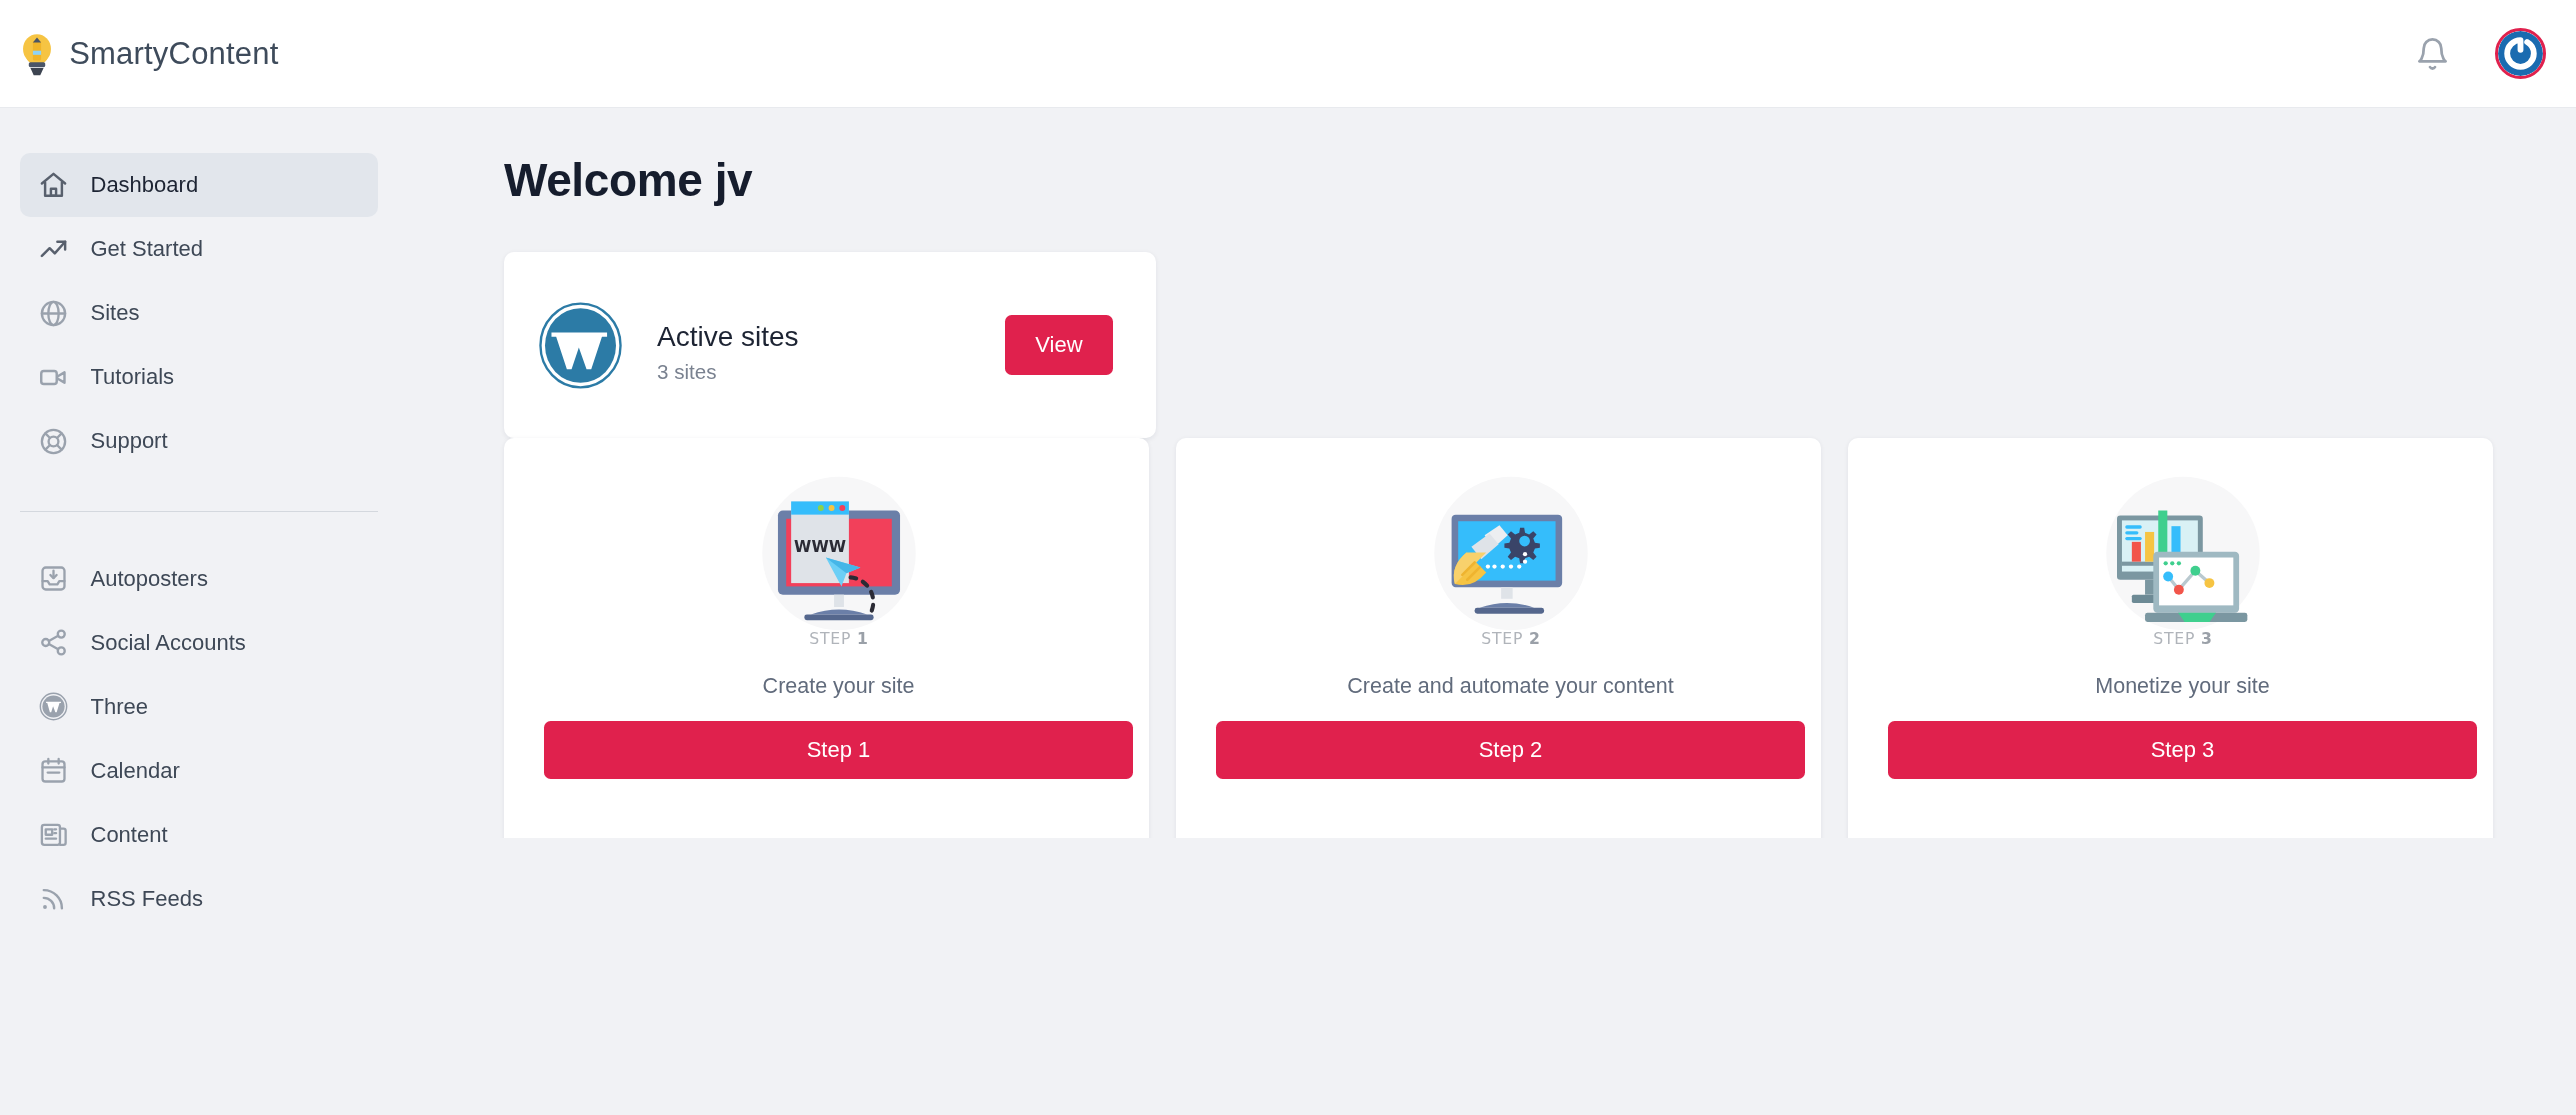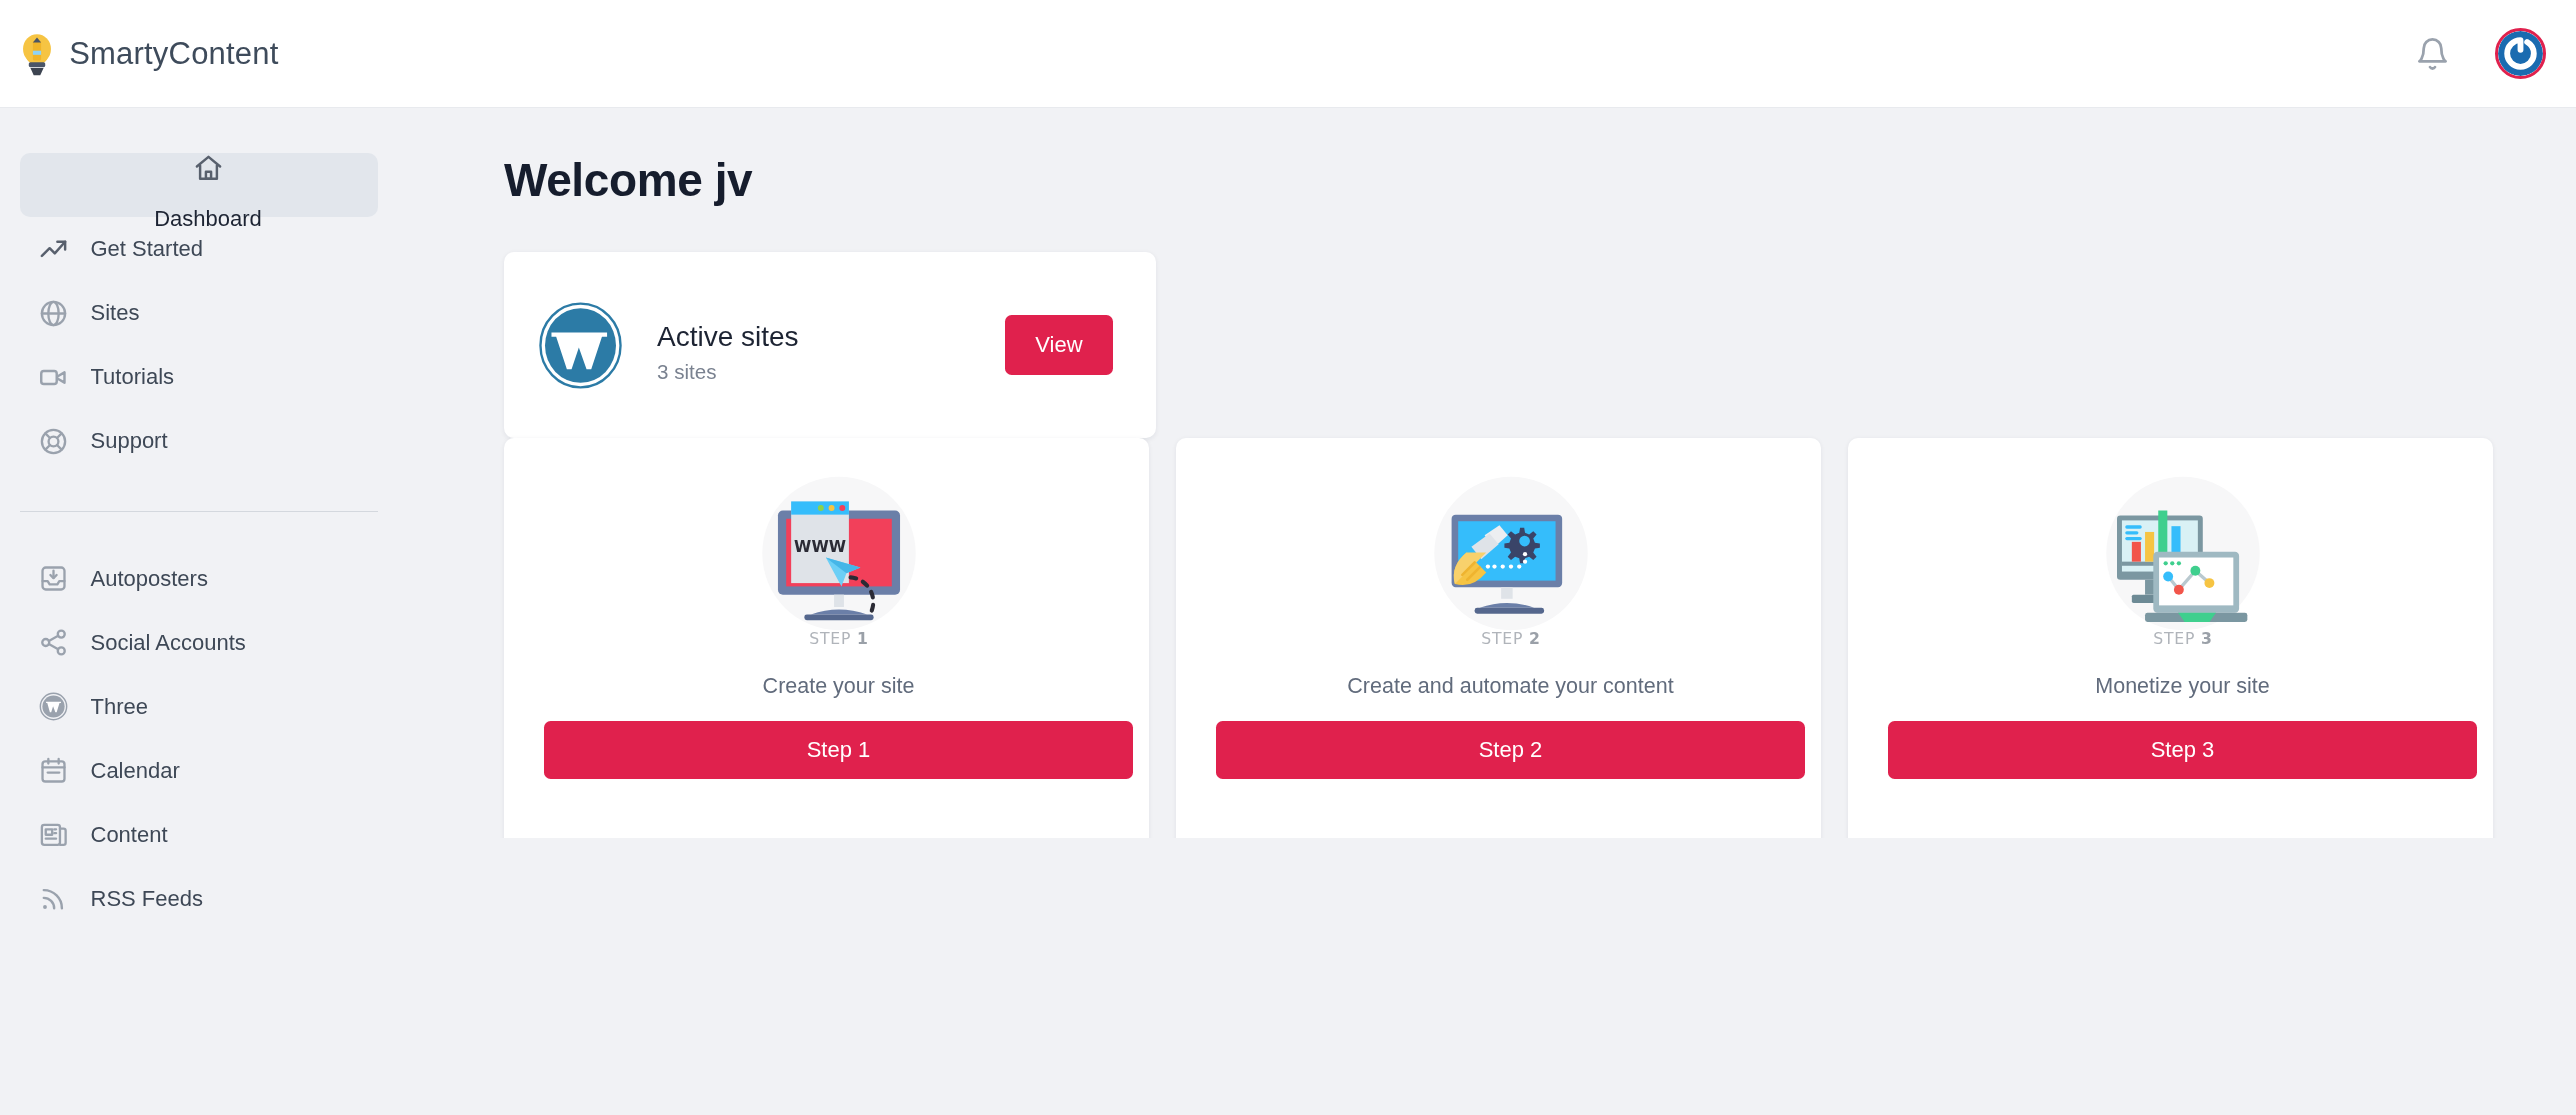--- a/index.html
+++ b/index.html
@@ -44,21 +44,21 @@
     padding-top: 45px;
   }
   .nav-group { display: flex; flex-direction: column; }
   .nav-item {
     display: flex; align-items: center;
     height: 64px; margin: 0 39px 0 20px;
     padding-left: 18px; gap: 21.5px;
     border-radius: 10px; cursor: pointer;
     color: #4c5565;
   }
-  .nav-item.active { background: #e2e6ec; flex-direction: column; }
+  .nav-item.active { background: #e2e6ec; }
   .nav-item .ico { width: 31px; height: 31px; flex: 0 0 31px; display: block; }
   .nav-item .lbl { font-size: 22px; color: #3e4856; white-space: nowrap; }
   .nav-item.active .lbl { color: #1d2433; }
   .nav-divider {
     height: 0.8px; background: #d4d8de;
     margin: 38px 39px 35px 20px;
   }
 
   
   .main {

